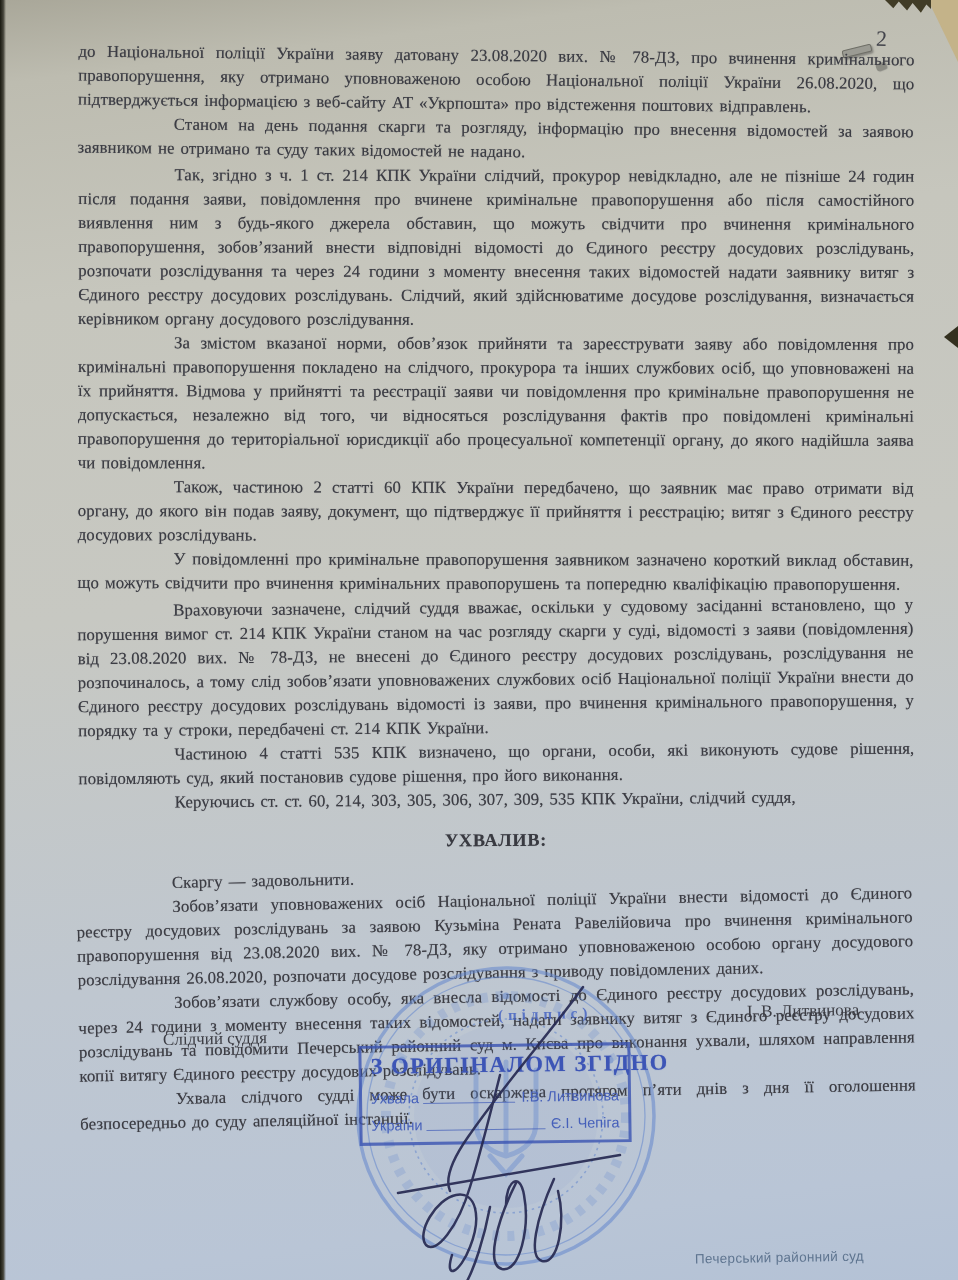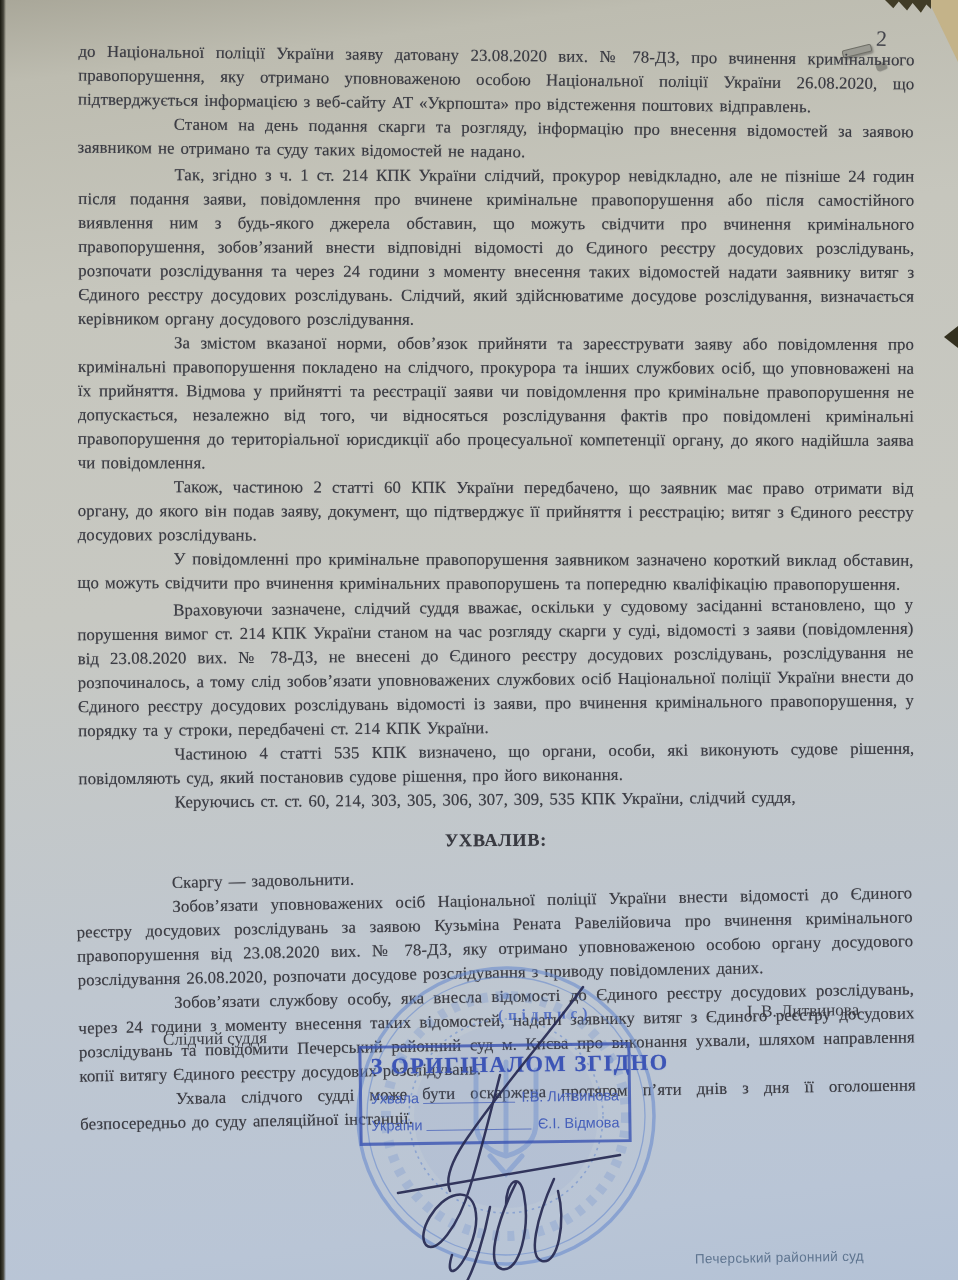--- a/index.html
+++ b/index.html
@@ -127,21 +127,21 @@
   <div class="stamp-box">
     <div class="stamp-title">З ОРИГІНАЛОМ ЗГІДНО</div>
     <div class="stamp-row">
       <span>Ухвала</span>
       <span class="stamp-line"></span>
       <span>І.В. Литвинова</span>
     </div>
     <div class="stamp-row">
       <span>України</span>
       <span class="stamp-line"></span>
-      <span>Є.І. Відмова</span>
+      <span>Є.І. Чепіга</span>
     </div>
   </div>
 
   <svg class="scribble" width="330" height="330" viewBox="0 0 330 330">
     <g stroke="#272a52" stroke-width="2.5" fill="none" stroke-linecap="round" opacity="0.92">
       <path d="M243 32 C 215 72, 165 128, 128 182 C 114 202, 104 222, 110 236"></path>
       <path d="M160 120 C 150 160, 140 200, 130 232 C 118 272, 96 300, 86 290 C 76 278, 96 244, 116 240 C 136 236, 142 262, 130 292 C 120 318, 104 326, 112 300"></path>
       <path d="M176 228 C 156 268, 146 310, 162 314 C 180 318, 190 272, 184 240 C 180 216, 166 226, 166 250"></path>
       <path d="M214 224 C 196 264, 188 302, 202 306 C 218 310, 226 268, 218 236"></path>
       <path d="M58 238 C 120 228, 200 214, 280 200"></path>

